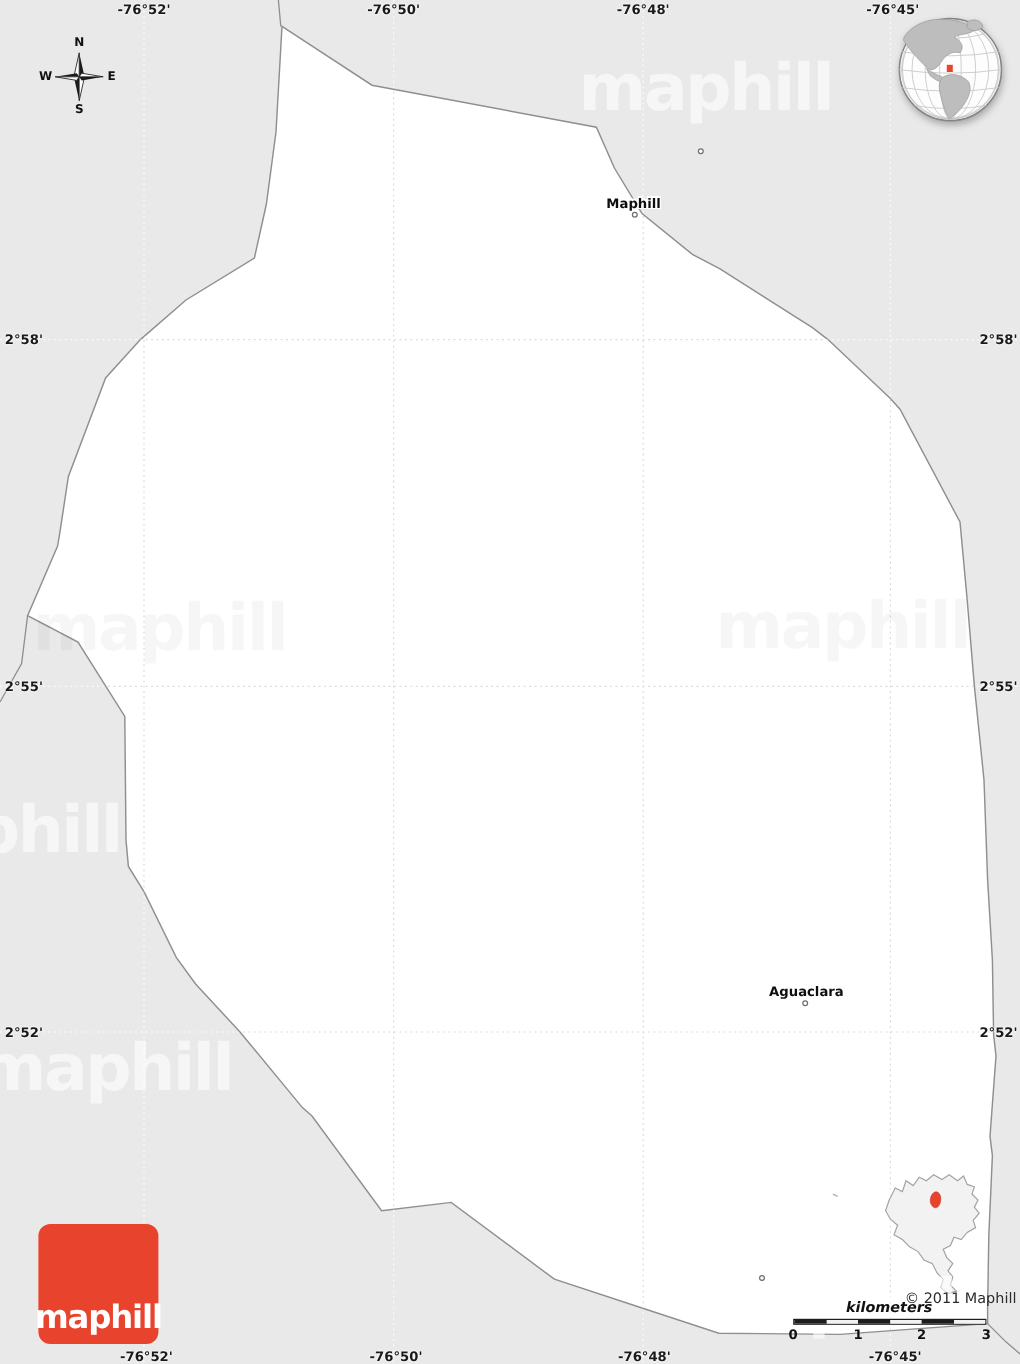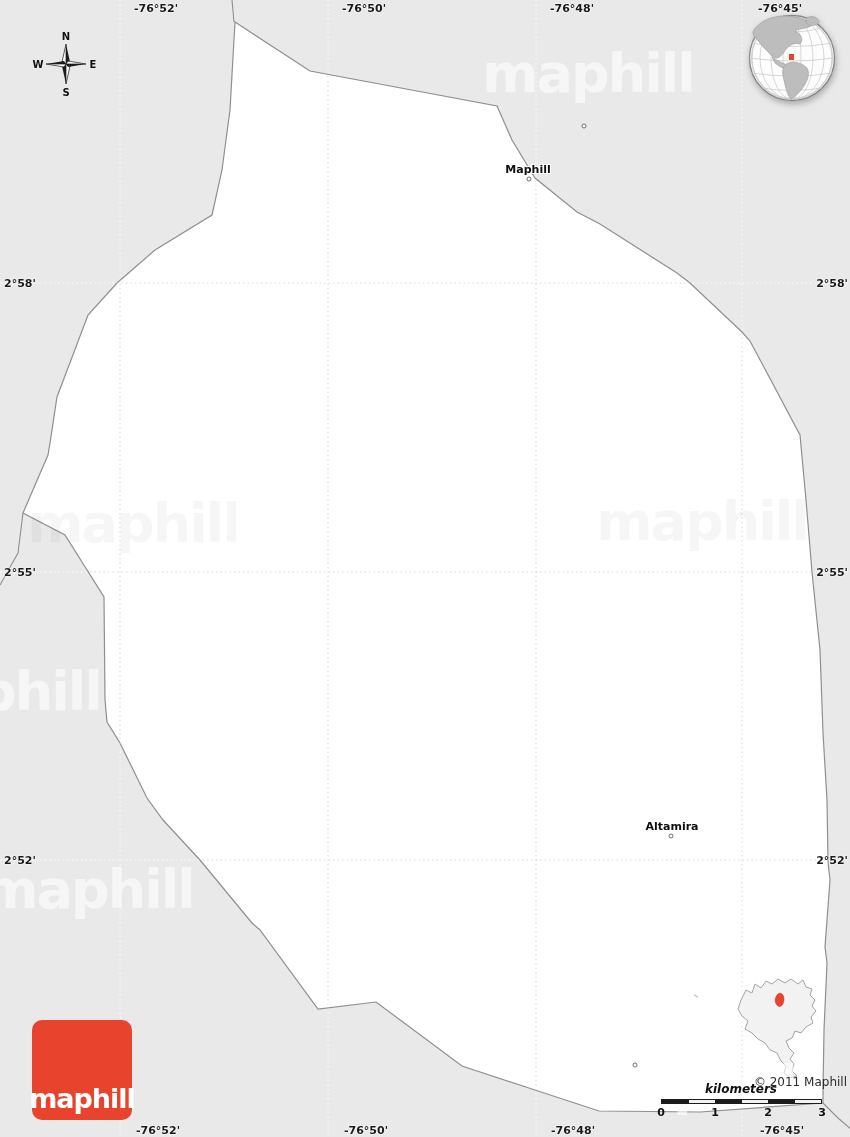--- a/index.html
+++ b/index.html
@@ -19,21 +19,21 @@
   .grid-in{stroke:var(--grid-on-region,#d9d9d9);stroke-width:1;stroke-dasharray:1.5,3;}
   .dot{fill:#fff;stroke:#6e6e6e;stroke-width:1;}
 
   
   .lbl{
     position:absolute;z-index:3;
     font-size:11px;font-weight:bold;color:var(--label-color,#1a1a1a);
     text-shadow:0 0 2px #fff,0 0 2px #fff;
     white-space:nowrap;pointer-events:none;
   }
-  .lon{transform:translateX(-50%);margin-left:36px;}
+  .lon{transform:translateX(-50%);}
   .lat-r{text-align:right;}
   .place{
     position:absolute;z-index:3;transform:translateX(-50%);
     font-size:11px;font-weight:bold;color:#0e0e0e;white-space:nowrap;
     text-shadow:-1px -1px 0 #fff,1px -1px 0 #fff,-1px 1px 0 #fff,1px 1px 0 #fff,0 0 2px #fff;
   }
 
   
   .wm{
     position:absolute;z-index:2;
@@ -190,21 +190,21 @@
 
   <span class="lbl" style="left:4px;top:277px;">2°58'</span>
   <span class="lbl" style="left:4px;top:566px;">2°55'</span>
   <span class="lbl" style="left:4px;top:854px;">2°52'</span>
 
   <span class="lbl lat-r" style="right:2px;top:277px;">2°58'</span>
   <span class="lbl lat-r" style="right:2px;top:566px;">2°55'</span>
   <span class="lbl lat-r" style="right:2px;top:854px;">2°52'</span>
 
   <span class="place" style="left:528px;top:163px;">Maphill</span>
-  <span class="place" style="left:672px;top:820px;">Altamira</span>
+  <span class="place" style="left:672px;top:820px;">Aguaclara</span>
 
   <span class="cmp" style="left:66px;top:36px;">N</span>
   <span class="cmp" style="left:66px;top:92px;">S</span>
   <span class="cmp" style="left:38px;top:64px;">W</span>
   <span class="cmp" style="left:93px;top:64px;">E</span>
 
   <span class="scale-title">kilometers</span>
   <div class="scale-bar">
     <div class="seg dark"></div>
     <div class="seg light"></div>

